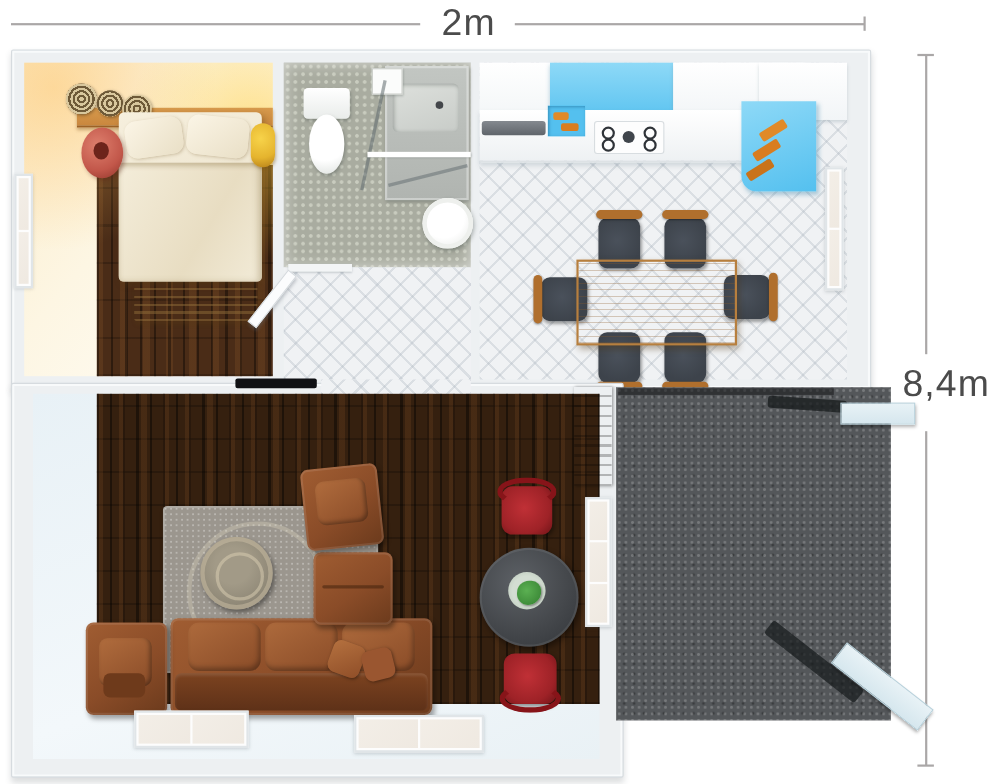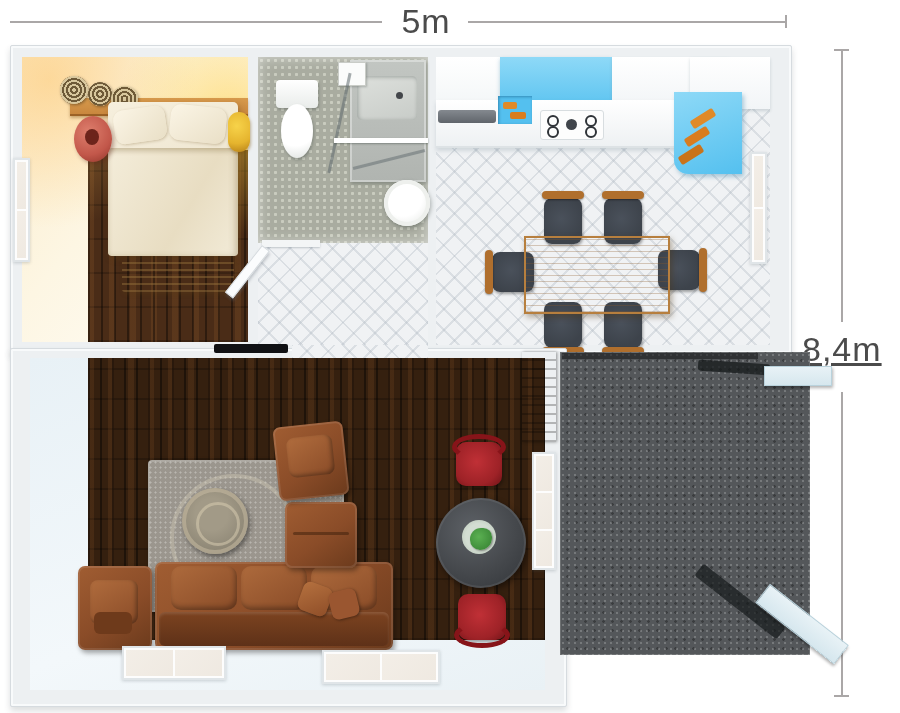--- a/index.html
+++ b/index.html
@@ -80,27 +80,27 @@
   .red-chair.s::after{bottom:-8px;border-top-color:transparent;}
 
   .basket{border-radius:50%;background:repeating-radial-gradient(circle,#d8c79d 0 2px,#6e5a38 2px 4px);box-shadow:1px 1px 3px rgba(0,0,0,.35);}
 </style>
 </head>
 <body>
 
 <div class="stage">
 
   <div class="abs dim-line" style="left:10px;top:21px;width:372px;height:2px;"></div>
-  <div class="abs dim-label" style="left:384px;top:0;width:84px;height:42px;">5m</div>
+  <div class="abs dim-label" style="left:384px;top:0;width:84px;height:42px;">2m</div>
   <div class="abs dim-line" style="left:468px;top:21px;width:318px;height:2px;"></div>
   <div class="abs dim-line" style="left:785px;top:15px;width:2px;height:13px;"></div>
 
   <div class="abs dim-line" style="left:834px;top:49px;width:15px;height:2px;"></div>
   <div class="abs dim-line" style="left:841px;top:50px;width:2px;height:272px;"></div>
-  <div class="abs dim-label" style="left:802px;top:328px;width:98px;height:44px;text-align:left;text-decoration:underline;">8,4m</div>
+  <div class="abs dim-label" style="left:802px;top:328px;width:98px;height:44px;text-align:right;">8,4m</div>
   <div class="abs dim-line" style="left:841px;top:392px;width:2px;height:304px;"></div>
   <div class="abs dim-line" style="left:834px;top:695px;width:15px;height:2px;"></div>
 
   <div class="abs band" style="left:10px;top:45px;width:780px;height:307px;"></div>
 
   <div class="abs" style="left:22px;top:57px;width:226px;height:285px;background:linear-gradient(130deg,var(--bedroom-wall-tint,#fbeccb),#fdf6e3 45%,#fffdf8);"></div>
   <div class="abs floor-plank-bedroom" style="left:88px;top:150px;width:160px;height:192px;"></div>
   <div class="abs" style="left:22px;top:57px;width:226px;height:285px;background:radial-gradient(circle at 92% 22%, rgba(255,205,60,.55), transparent 38%),radial-gradient(circle at 12% 8%, rgba(255,190,90,.45), transparent 45%);pointer-events:none;"></div>
   <div class="abs window v" style="left:13px;top:158px;width:17px;height:104px;">
     <div class="pane"></div>

